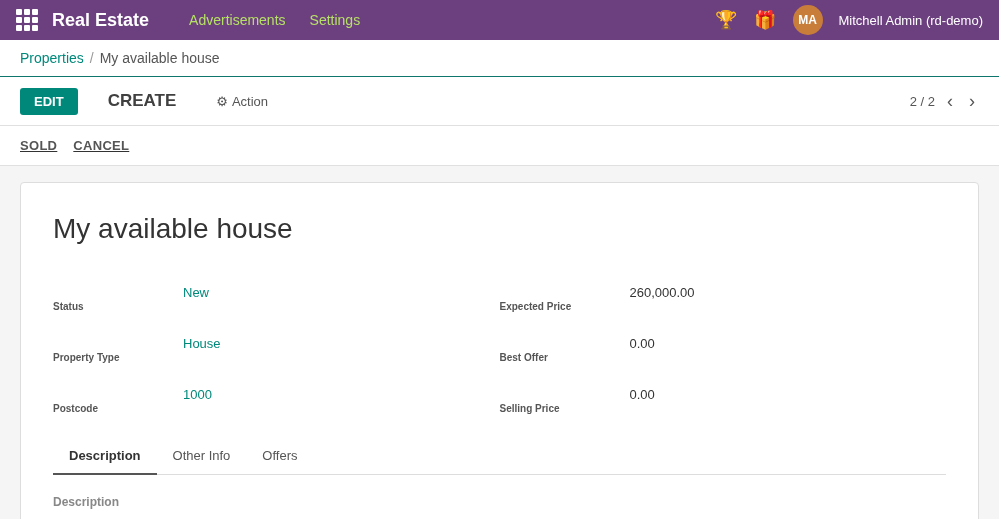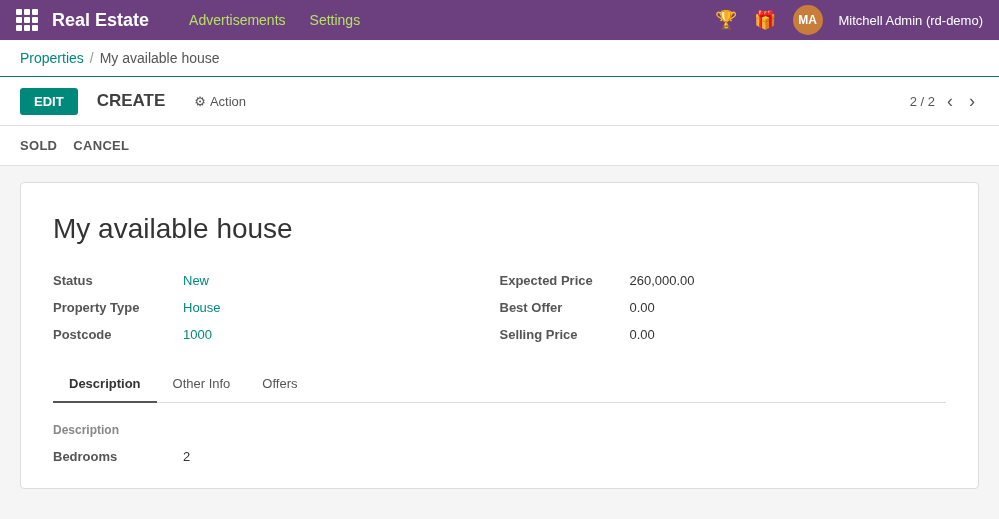--- a/index.html
+++ b/index.html
@@ -85,21 +85,21 @@
       color: #555;
       font-size: 14px;
     }
 
     
     .action-bar {
       background: white;
       padding: 8px 20px;
       display: flex;
       align-items: center;
-      gap: 5px;
+      gap: 16px;
       border-bottom: 1px solid #e0e0e0;
     }
     .btn-edit {
       background: #00897b;
       color: white;
       border: none;
       padding: 6px 14px;
       border-radius: 3px;
       font-size: 13px;
       font-weight: 600;
@@ -142,20 +142,21 @@
       padding: 2px 4px;
     }
 
     
     .status-bar {
       background: white;
       padding: 8px 20px;
       display: flex;
       gap: 16px;
       border-bottom: 1px solid #e0e0e0;
+      text-decoration: underline;
     }
     .btn-status {
       background: transparent;
       border: none;
       font-size: 13px;
       font-weight: 600;
       color: #555;
       cursor: pointer;
       padding: 4px 0;
       text-transform: uppercase;
@@ -188,23 +189,24 @@
       display: flex;
       flex-direction: column;
       gap: 12px;
     }
     .field-row {
       display: flex;
       align-items: center;
     }
     .field-label {
       width: 130px;
-      font-size: 13px;
-      color: #555;
-      font-weight: 600;
+      font-size: 10px;
+      color: #555;
+      font-weight: 600;
+      margin-top: 28px;
     }
     .field-value {
       font-size: 13px;
       color: #00897b;
     }
     .field-value.plain {
       color: #333;
     }
 
     

